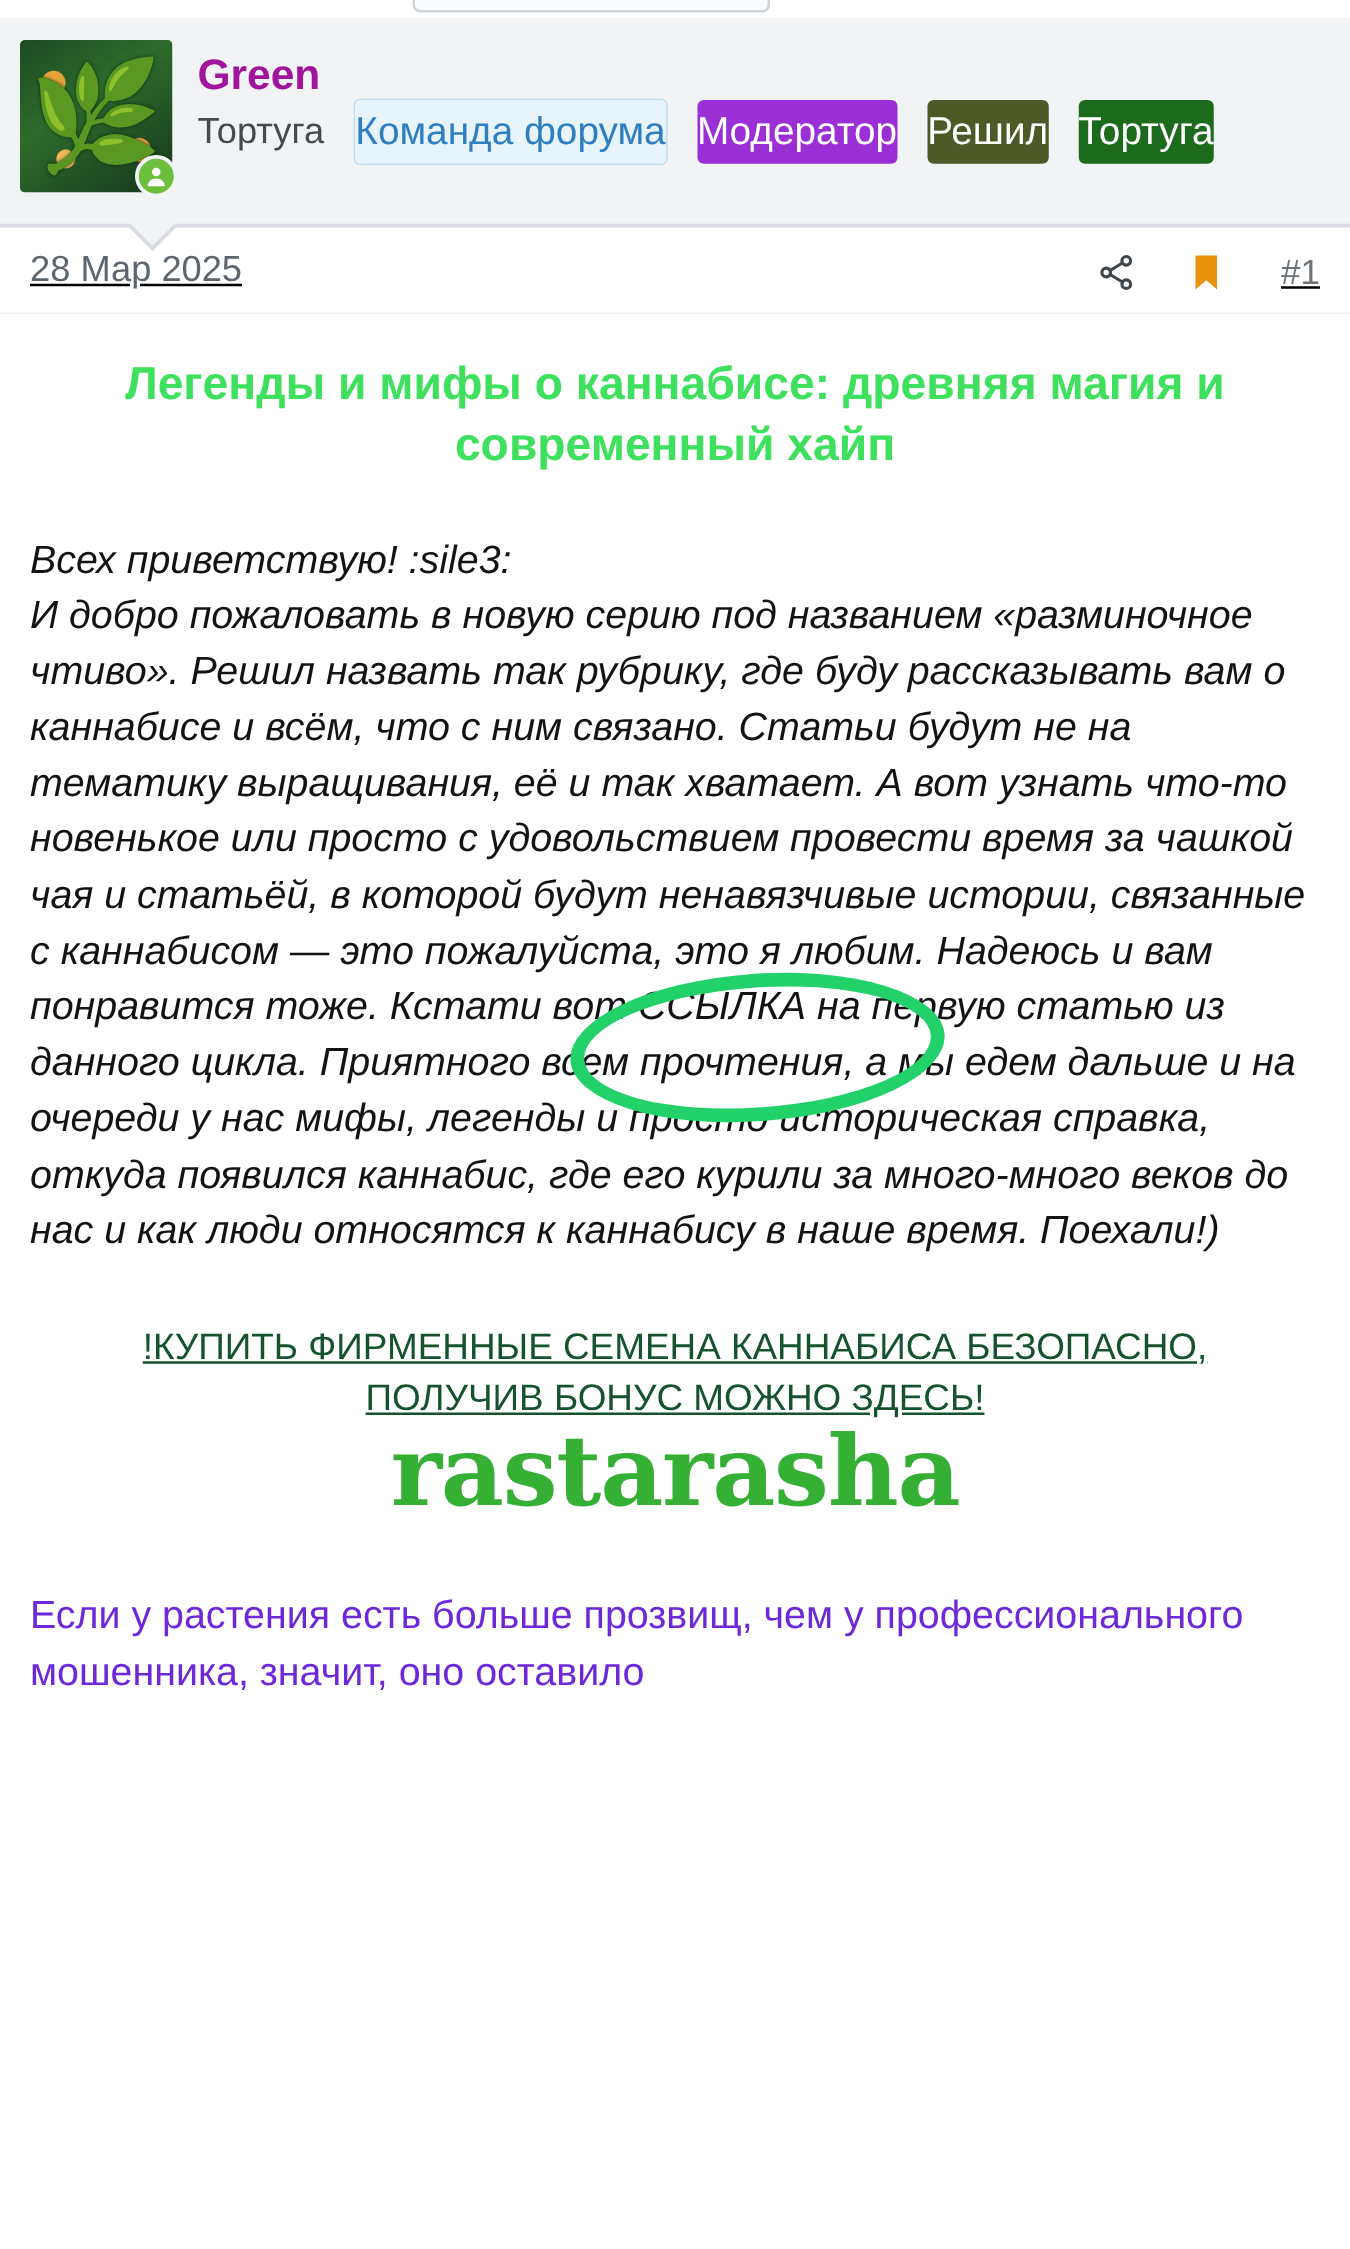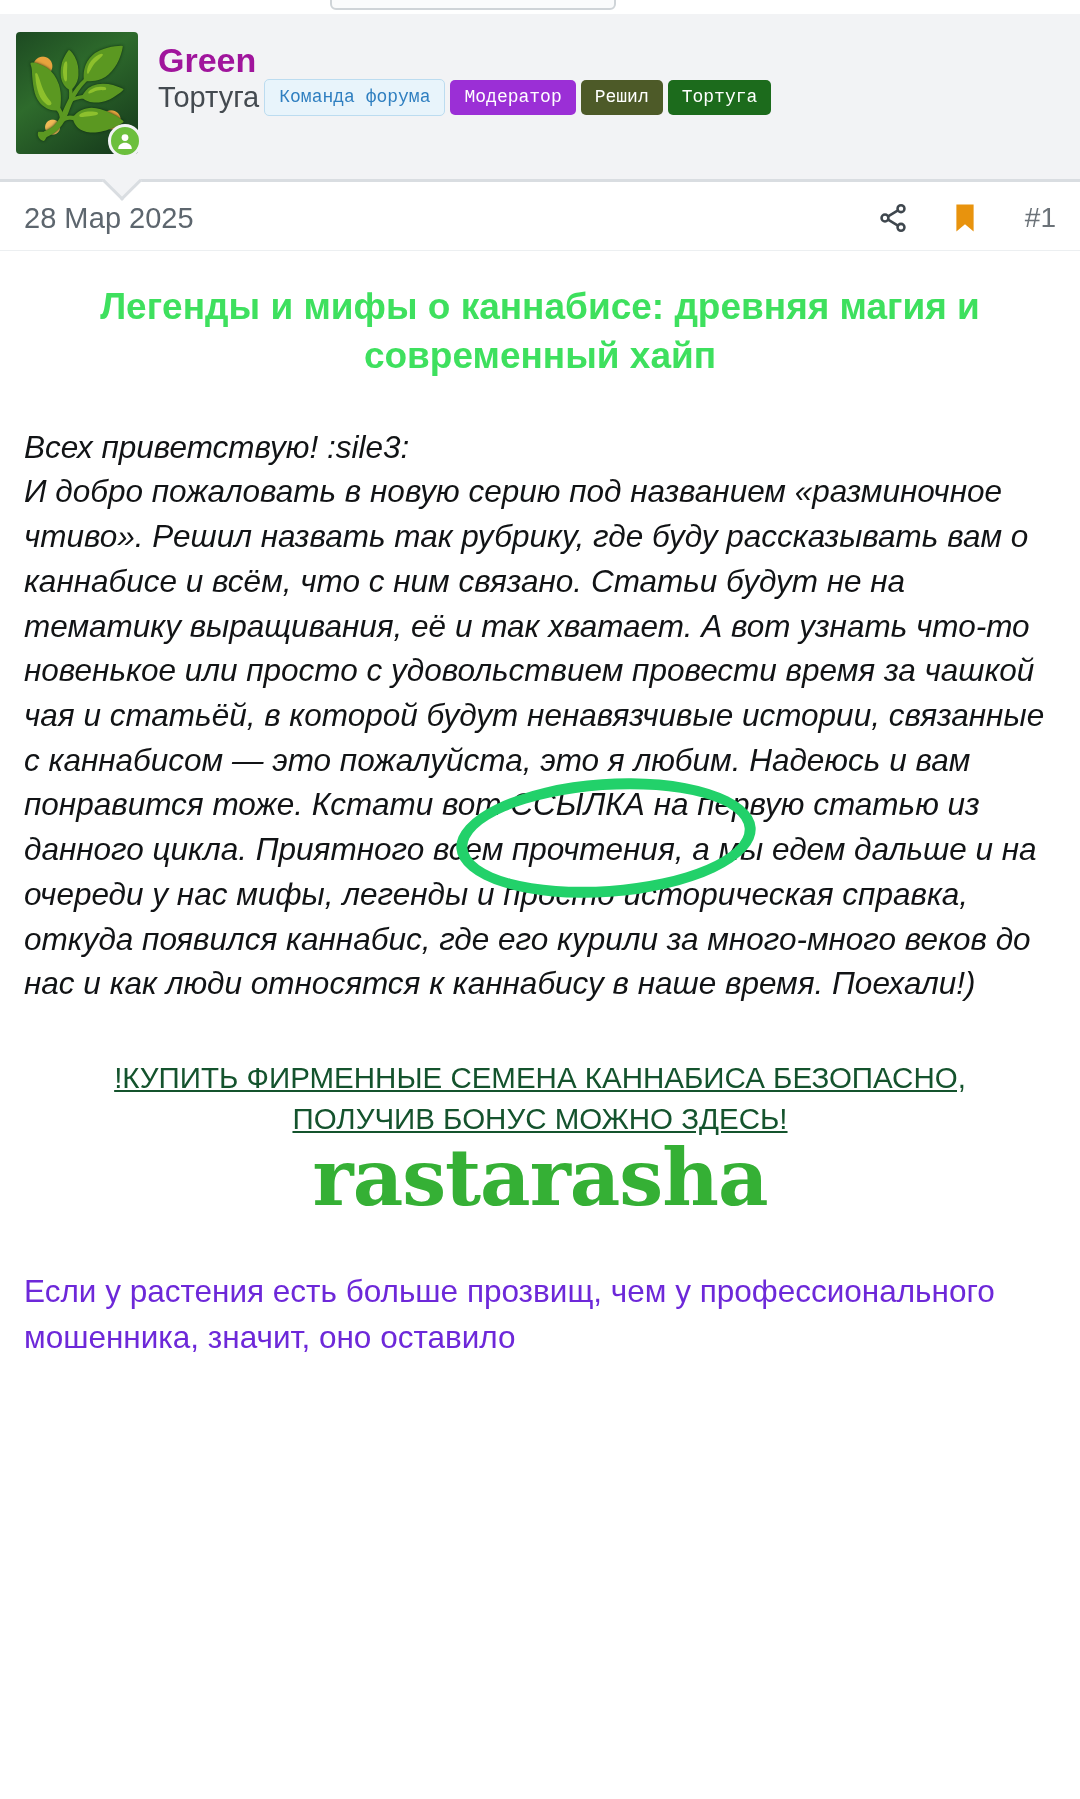--- a/index.html
+++ b/index.html
@@ -93,35 +93,34 @@
     color: #a0159c;
     font-size: 34px;
     font-weight: bold;
     line-height: 1.1;
     margin-bottom: 0;
   }
   .badge-row {
     display: flex;
     align-items: center;
     flex-wrap: nowrap;
-    gap: 5px;
+    gap: 24px;
   }
   .usertitle {
     color: #444a50;
     font-size: 29px;
     white-space: nowrap;
   }
   .badge {
     display: inline-block;
-    padding: 6px 14px;
+    padding: 6px 0;
     border-radius: 5px;
-    font-size: 18px;
+    font-size: 31px;
     line-height: 1.25;
     white-space: nowrap;
-    font-family: Liberation Mono, monospace;
   }
   .badge-staff {
     background: #e8f4fb;
     color: #2f7fc0;
     border: 1px solid #bcdcf0;
   }
   .badge-mod { background: #9b2fd6; color: #ffffff; }
   .badge-grower { background: #4d5a28; color: #ffffff; }
   .badge-tortuga { background: #1c6b1c; color: #ffffff; }
 
@@ -133,23 +132,24 @@
     height: 28px;
     background: #f2f3f5;
     border-right: 3px solid #d9dde1;
     border-bottom: 3px solid #d9dde1;
     transform: rotate(45deg);
   }
 
   
   .meta-row {
     display: flex;
-    align-items: center;
+    align-items: flex-start;
     padding: 18px 24px 14px 24px;
     border-bottom: 1px solid #eceff1;
+    text-decoration: underline;
   }
   .post-date {
     font-size: 29px;
     color: #5d666e;
   }
   .meta-icons {
     margin-left: auto;
     display: flex;
     align-items: center;
     gap: 36px;

